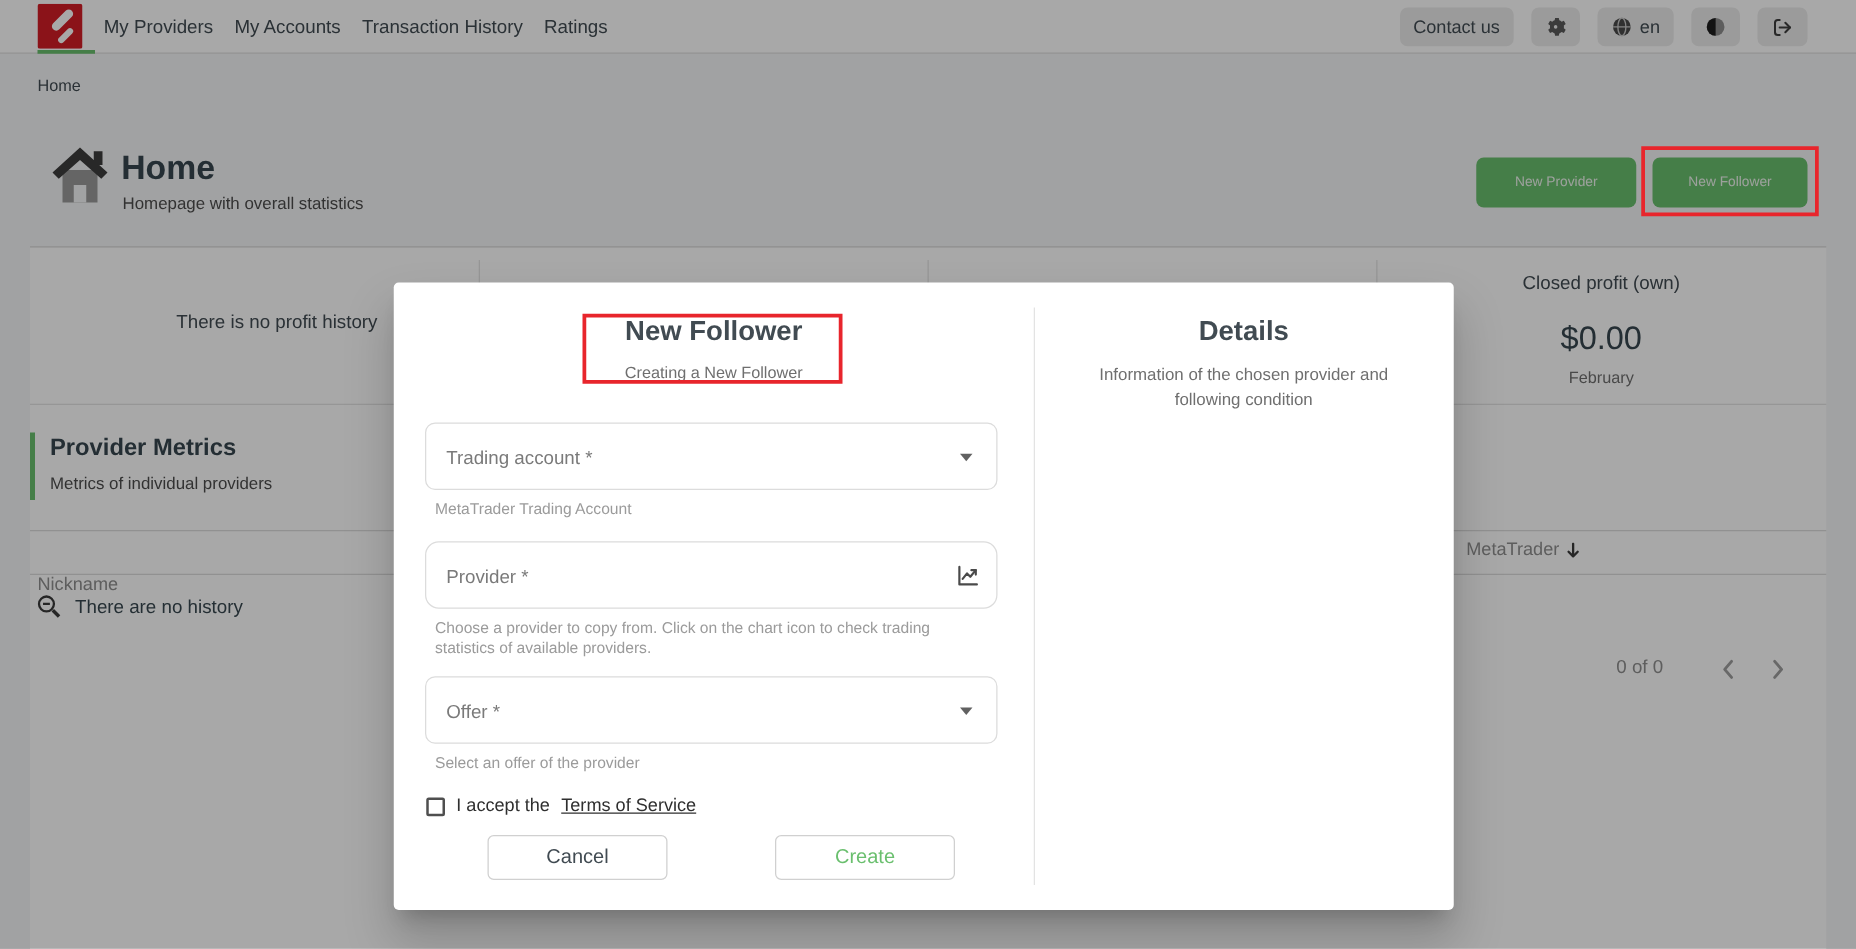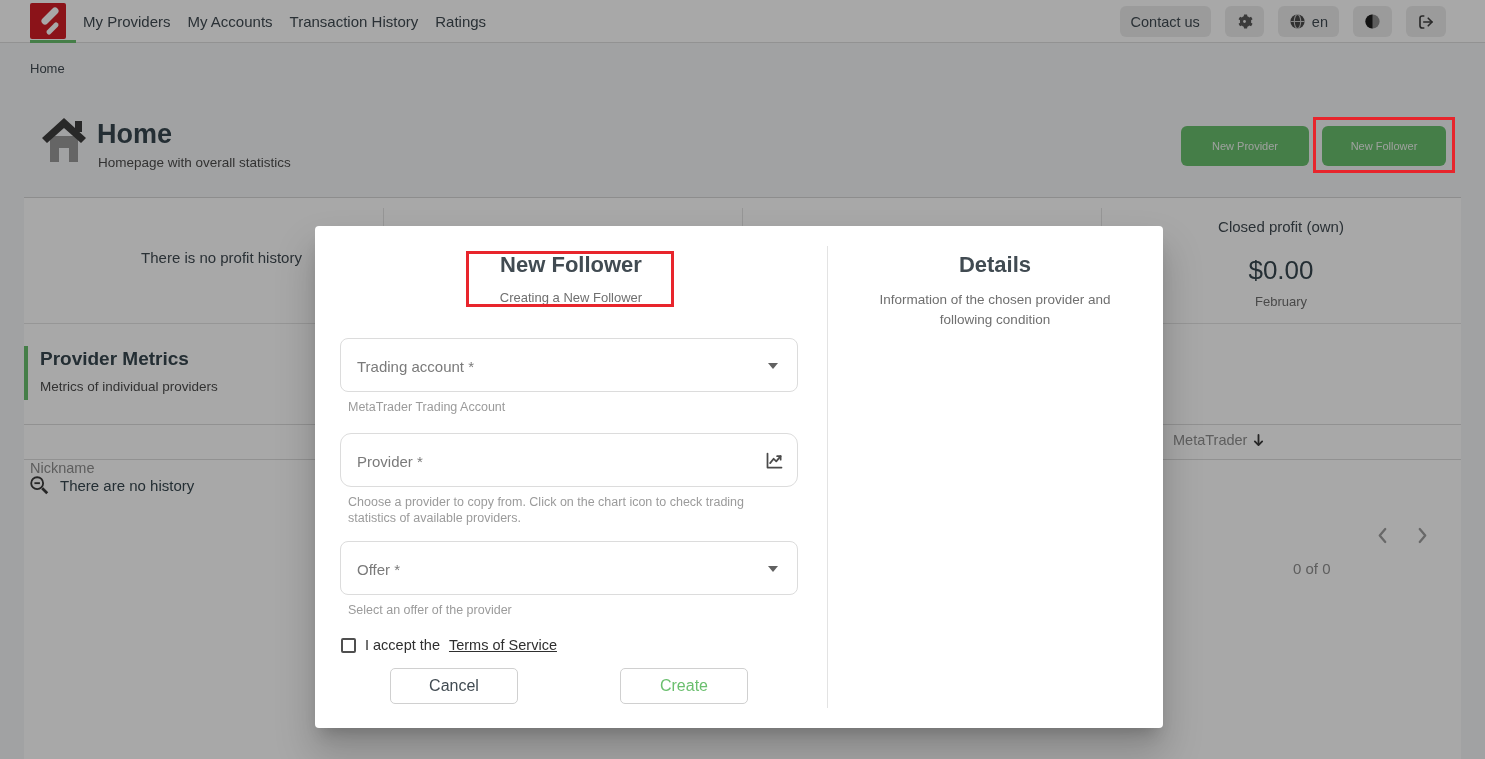--- a/index.html
+++ b/index.html
@@ -49,21 +49,21 @@
   .metrics-subtitle { position:absolute; left:16px; top:181px; font-size:13.5px; color:#4d4d4d; }
   .thead-line-top { position:absolute; left:0; top:226px; width:1437px; height:1px; background:#dcdcdc; }
   .thead-line-bottom { position:absolute; left:0; top:261px; width:1437px; height:1px; background:#dcdcdc; }
   .col-nickname { position:absolute; left:6px; top:234px; font-size:14.5px; color:#8f8f8f;margin-top:28px; }
   .col-registered { position:absolute; left:1149px; top:234px; font-size:14.5px; color:#8f8f8f;
                     display:flex; align-items:center; gap:6px; cursor:pointer; }
   .empty-row { position:absolute; left:4px; top:276px; display:flex; align-items:center; gap:10px; }
   .empty-text { font-size:15px; color:#37474f; }
   .pagination { position:absolute; left:1160px; top:322px; width:277px; height:30px;
                 display:flex; align-items:center; }
-  .page-count { position:absolute; left:109px; top:5px; font-size:15px; color:#8f8f8f;margin-top:35px; }
+  .page-count { position:absolute; left:109px; top:5px; font-size:15px; color:#8f8f8f; }
   .chev { position:absolute; top:3px; width:24px; height:24px; display:flex; align-items:center;
           justify-content:center; cursor:pointer; background:none; border:none; }
   .chev-left { left:186px; } .chev-right { left:226px; }
   
   .backdrop { position:absolute; inset:0; background:rgba(0,0,0,0.34); z-index:40; }
   
   .modal { position:absolute; left:315px; top:226px; width:848px; height:502px;
            background:#ffffff; border-radius:4px; z-index:50;
            box-shadow:0 11px 15px -7px rgba(0,0,0,.2), 0 24px 38px 3px rgba(0,0,0,.18); }
   .modal-divider { position:absolute; left:512px; top:20px; width:1px; height:462px; background:#e3e3e3; }
@@ -80,21 +80,21 @@
            border-left:5px solid transparent; border-right:5px solid transparent;
            border-top:6px solid #616161; }
   .field-chart-btn { position:absolute; right:12px; top:16px; background:none; border:none; cursor:pointer; }
   .helper { position:absolute; left:33px; font-size:12.5px; line-height:16px; color:#9b9b9b; }
   #helper-account { top:173px; } #helper-provider { top:268px; width:420px; } #helper-offer { top:376px; }
   .terms-row { position:absolute; left:26px; top:411px; display:flex; align-items:flex-end; gap:9px; }
   .checkbox { width:15px; height:15px; border:2px solid #4f4f4f; border-radius:2px;
               background:#fff; cursor:pointer; }
   .terms-text { font-size:14.5px; color:#2f2f2f; }
   .terms-link { font-size:14.5px; color:#2f2f2f; text-decoration:underline; cursor:pointer; }
-  .modal-btn { position:absolute; top:442px; width:128px; height:36px; background:#fff;
+  .modal-btn { position:absolute; top:442px; width:144px; height:36px; background:#fff;
                border:1px solid #d0d0d0; border-radius:5px; font-size:16px; cursor:pointer;
                font-family:"Liberation Sans", sans-serif; }
   #btn-cancel { left:75px; color:#414b52; }
   #btn-create { left:305px; color:#6abf6e; }
   .details-title { position:absolute; left:512px; top:26px; width:336px; text-align:center;
                    font-size:22px; color:#414b52; }
   .details-subtitle { position:absolute; left:560px; top:64px; width:240px; text-align:center;
                       font-size:13.5px; line-height:20px; color:#6f6f6f; }
   
   .annotation { position:absolute; border:3px solid #e8252c; z-index:90; pointer-events:none; }

